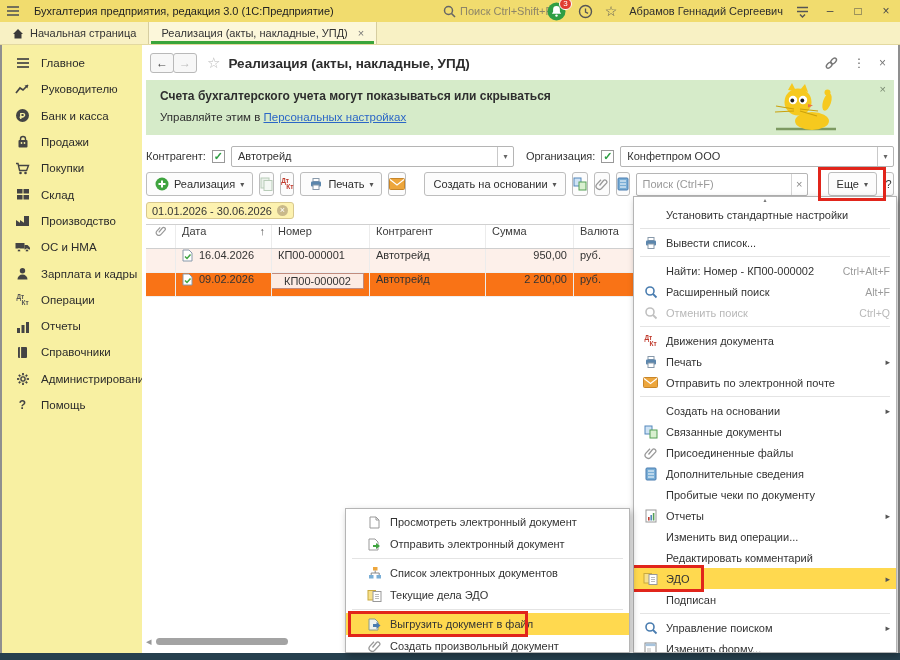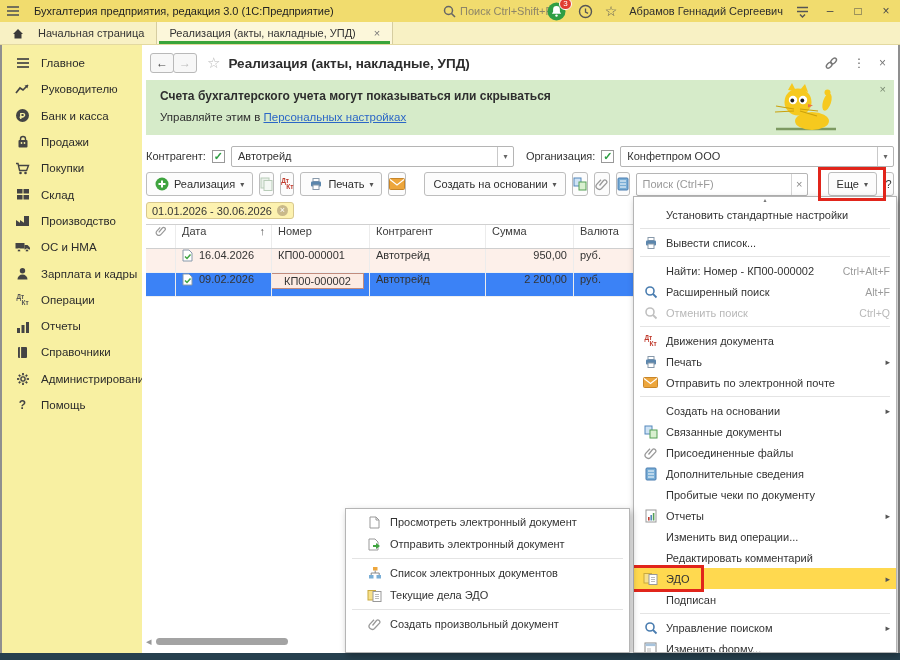--- a/index.html
+++ b/index.html
@@ -13,21 +13,21 @@
   #titlebar { position:absolute; left:0; top:0; width:900px; height:22px;
     background:#f1dc6e; display:flex; align-items:center; padding:0 6px; gap:6px; }
   #titlebar .app-title { font-size:11px; color:#222; margin-left:8px; }
   #titlebar .tb-search { display:flex; align-items:center; gap:4px; margin-left:auto; position:absolute; left:443px; color:#8d8568; }
   .tb-right { position:absolute; right:6px; top:0; height:22px; display:flex; align-items:center; gap:12px; }
   .badge { position:absolute; top:-4px; right:-6px; background:#e03c31; color:#fff;
     border-radius:7px; font-size:8px; padding:0 3px; line-height:10px; border:1px solid #fff; }
   .winbtn { color:#4a4a4a; font-size:12px; width:16px; text-align:center; }
   #tabbar { position:absolute; left:0; top:22px; width:900px; height:23px; background:#f8f1c4;
     display:flex; align-items:stretch; border-bottom:1px solid #e3d9a0; }
-  .tab { display:flex; align-items:center; gap:14px; padding:0 12px; font-size:11px; color:#333; position:relative; }
+  .tab { display:flex; align-items:center; gap:6px; padding:0 12px; font-size:11px; color:#333; position:relative; }
   .tab.active { background:#fcf7da; border-left:1px solid #d6cda0; border-right:1px solid #d6cda0; }
   .tab.active:after { content:""; position:absolute; left:2px; right:2px; bottom:0; height:3px; background:#3aa53a; }
   .tab .x { color:#777; margin-left:4px; }
   
   #sidebar { position:absolute; left:2px; top:45px; width:140px; height:608px; background:#f8f0a2; padding-top:5px; }
   .sb-item { height:26.3px; display:flex; align-items:center; gap:10px; padding-left:12px; cursor:default; }
   .sb-item .ic { width:17px; display:flex; justify-content:center; flex:none; }
   .sb-item .lb { font-size:11.5px; color:#2b2b2b; white-space:nowrap; }
   .dtkt { display:inline-block; font-size:6.5px; font-weight:bold; line-height:6px; color:#c0392b; text-align:left; }
   .dtkt i { font-style:normal; display:block; }
@@ -78,21 +78,21 @@
   #list { position:absolute; left:4px; top:179px; width:748px; }
   .trow { display:flex; align-items:stretch; height:24px; border-bottom:1px solid #efefef; }
   .thead { height:25px; border-top:1px solid #d0d0d0; border-bottom:1px solid #cfcfcf; color:#3c3c3c; }
   .tc { display:flex; align-items:flex-start; padding:0 6px; border-right:1px solid #ececec; overflow:hidden; white-space:nowrap; }
   .c0 { width:30px; justify-content:center; }
   .c1 { width:96px; } .c2 { width:98px; } .c3 { width:116px; }
   .c4 { width:88px; } .c4.val { justify-content:flex-end; }
   .c5 { flex:1; border-right:0; }
   .sort { margin-left:auto; color:#555; }
   .row1 { background:#fdf0ea; }
-  .row2 { background:#3b82f6; }
+  .row2 { background:#f97316; }
   .doc-ic { margin-right:6px; flex:none; display:flex; }
   .selcell { border:1px solid #c18b7d; background:#fcebe3; padding:1px 12px; margin-left:-7px; }
   
   #hscroll { position:absolute; left:4px; top:590px; width:330px; height:12px; display:flex; align-items:center; gap:4px; color:#999; }
   #hscroll .thumb { width:132px; height:7px; border-radius:4px; background:#a3a3a3; }
   
   #footer-strip { position:absolute; left:0; top:653px; width:900px; height:7px; background:#26404e; }
   
   .menu { position:absolute; background:#fff; border:1px solid #b5b5b5; box-shadow:2px 3px 7px rgba(0,0,0,.28); overflow:hidden; }
   #more-menu { left:633px; top:196px; width:264px; height:457px; z-index:10; }
@@ -748,20 +748,30 @@
       <span class="ic">
           <svg width="15" height="13">
             <rect x="1" y="1.5" width="7.5" height="9.5" fill="#f7e08a" stroke="#c9a93f"></rect>
             <rect x="6" y="2.5" width="8" height="10" fill="#fff" stroke="#999"></rect>
             <path d="M8 5.5 h4 M8 7.5 h4 M8 9.5 h4" stroke="#bbb"></path>
           </svg>
         </span>
       <span class="lbl">Текущие дела ЭДО</span>
     </div>
     <div class="sep"></div>
+    <div class="mi hl">
+      <span class="ic">
+          <svg width="14" height="13">
+            <path d="M1 1 h6 l3 3 v8 h-9 z" fill="#eef3ee" stroke="#8a9a8a"></path>
+            <polygon points="5,6 8.5,6 8.5,4 12.5,7.5 8.5,11 8.5,9 5,9" fill="#4a7db0"></polygon>
+          </svg>
+        </span>
+      <span class="lbl">Выгрузить документ в файл</span>
+      <span class="redbox in-export"></span>
+    </div>
     <div class="mi">
       <span class="ic">
           <svg width="14" height="14">
             <path d="M4.5 8.5 L8.5 3.5 a2 2 0 0 1 3 2.6 L6.5 11.5 a3.2 3.2 0 0 1 -4.8 -4.2 L6 2.8" fill="none" stroke="#999" stroke-width="1.3"></path>
           </svg>
         </span>
       <span class="lbl">Создать произвольный документ</span>
     </div>
   </div>
 

